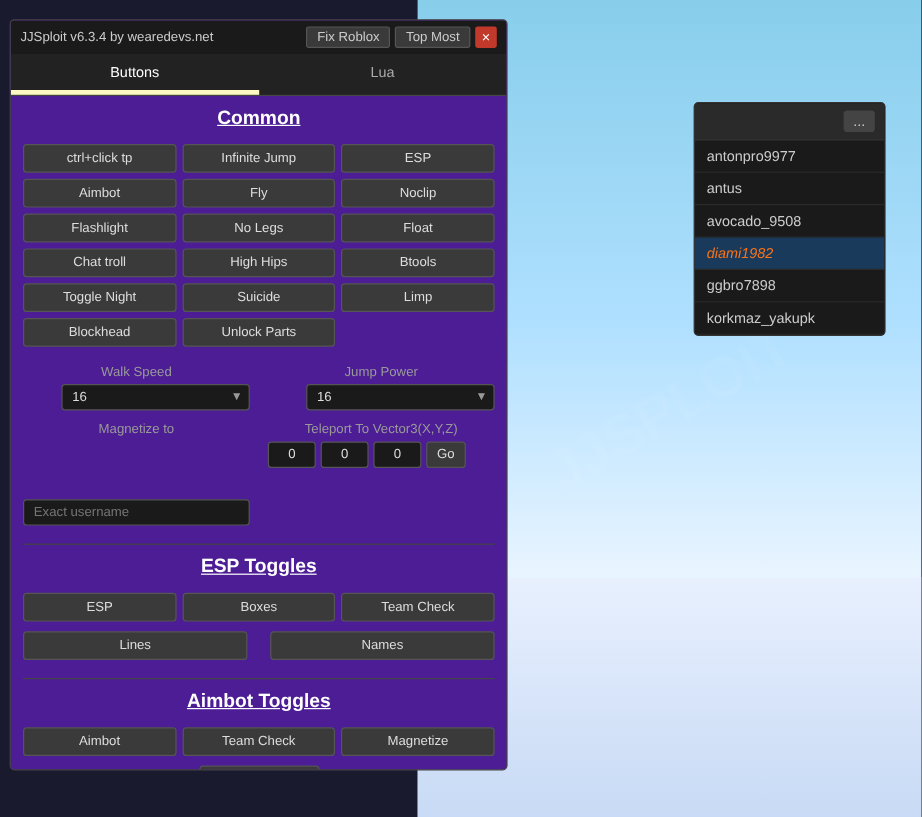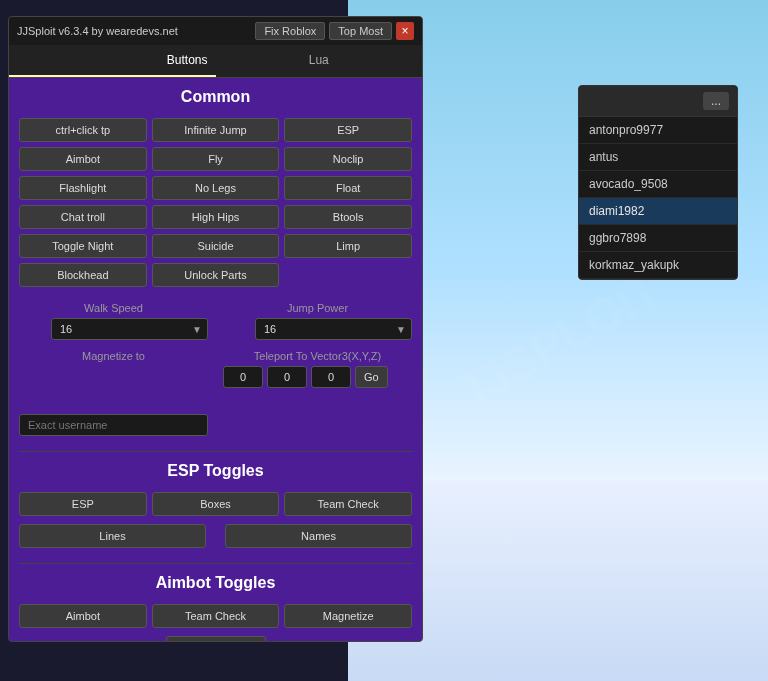--- a/index.html
+++ b/index.html
@@ -113,36 +113,36 @@
       text-align: center;
       padding: 8px;
       color: #aaa;
       cursor: pointer;
       font-size: 12px;
       border-bottom: 2px solid transparent;
     }
 
     .tab.active {
       color: white;
-      border-bottom: 2px solid #fef9c3;
-      text-align: right;
+      border-bottom: 4px solid #fef9c3;
     }
 
     .content {
       padding: 10px;
       overflow-y: auto;
       height: calc(100% - 56px);
     }
 
     .section-title {
       text-align: center;
       color: white;
       font-size: 16px;
       margin-bottom: 12px;
       font-weight: bold;
+      text-decoration: underline;
     }
 
     .button-grid {
       display: grid;
       grid-template-columns: repeat(3, 1fr);
       gap: 5px;
       margin-bottom: 15px;
     }
 
     .game-btn {
@@ -332,21 +332,22 @@
     .player-item {
       padding: 6px 10px;
       color: #ccc;
       font-size: 12px;
       border-bottom: 1px solid #2a2a2a;
       cursor: pointer;
     }
 
     .player-item.highlighted {
       background: #1a3a5c;
-      color: #e5e5e5;
+      color: #f97316;
+      font-style: italic;
     }
   </style>
 </head>
 <body>
 
 <div class="game-bg">
   <div class="watermark">JJSPLOIT</div>
 </div>
 
 <div class="jjsploit-window">

